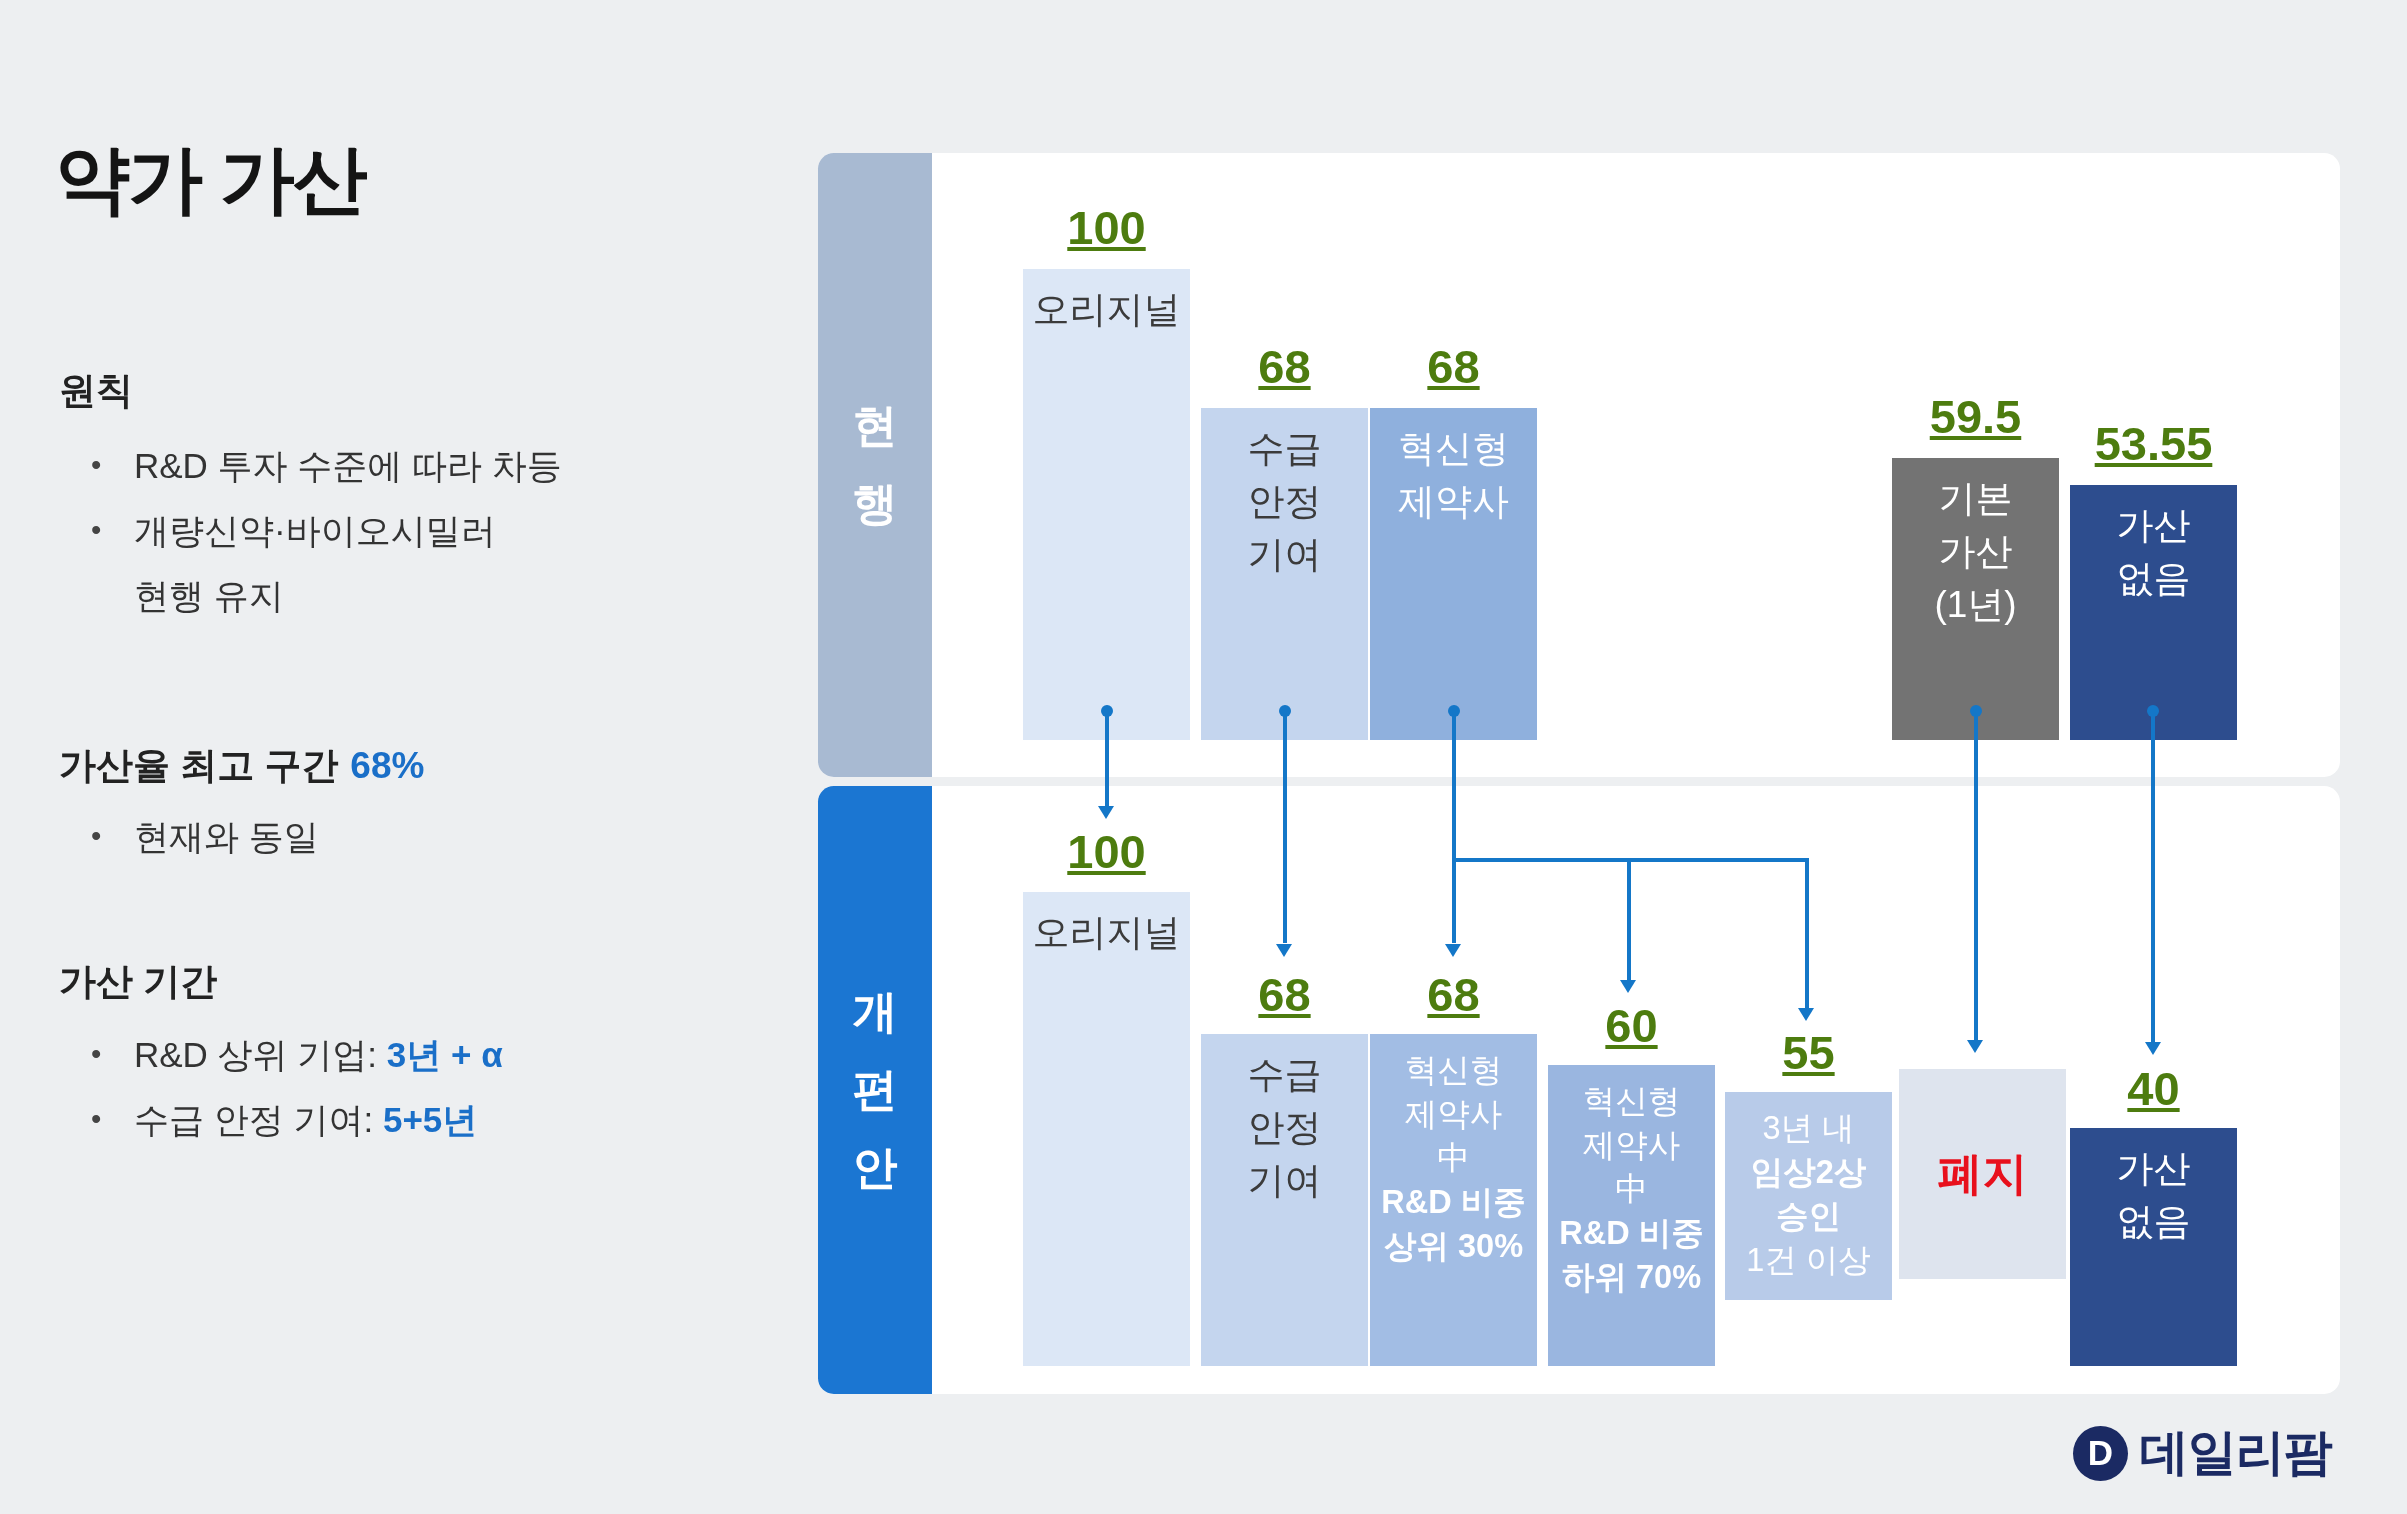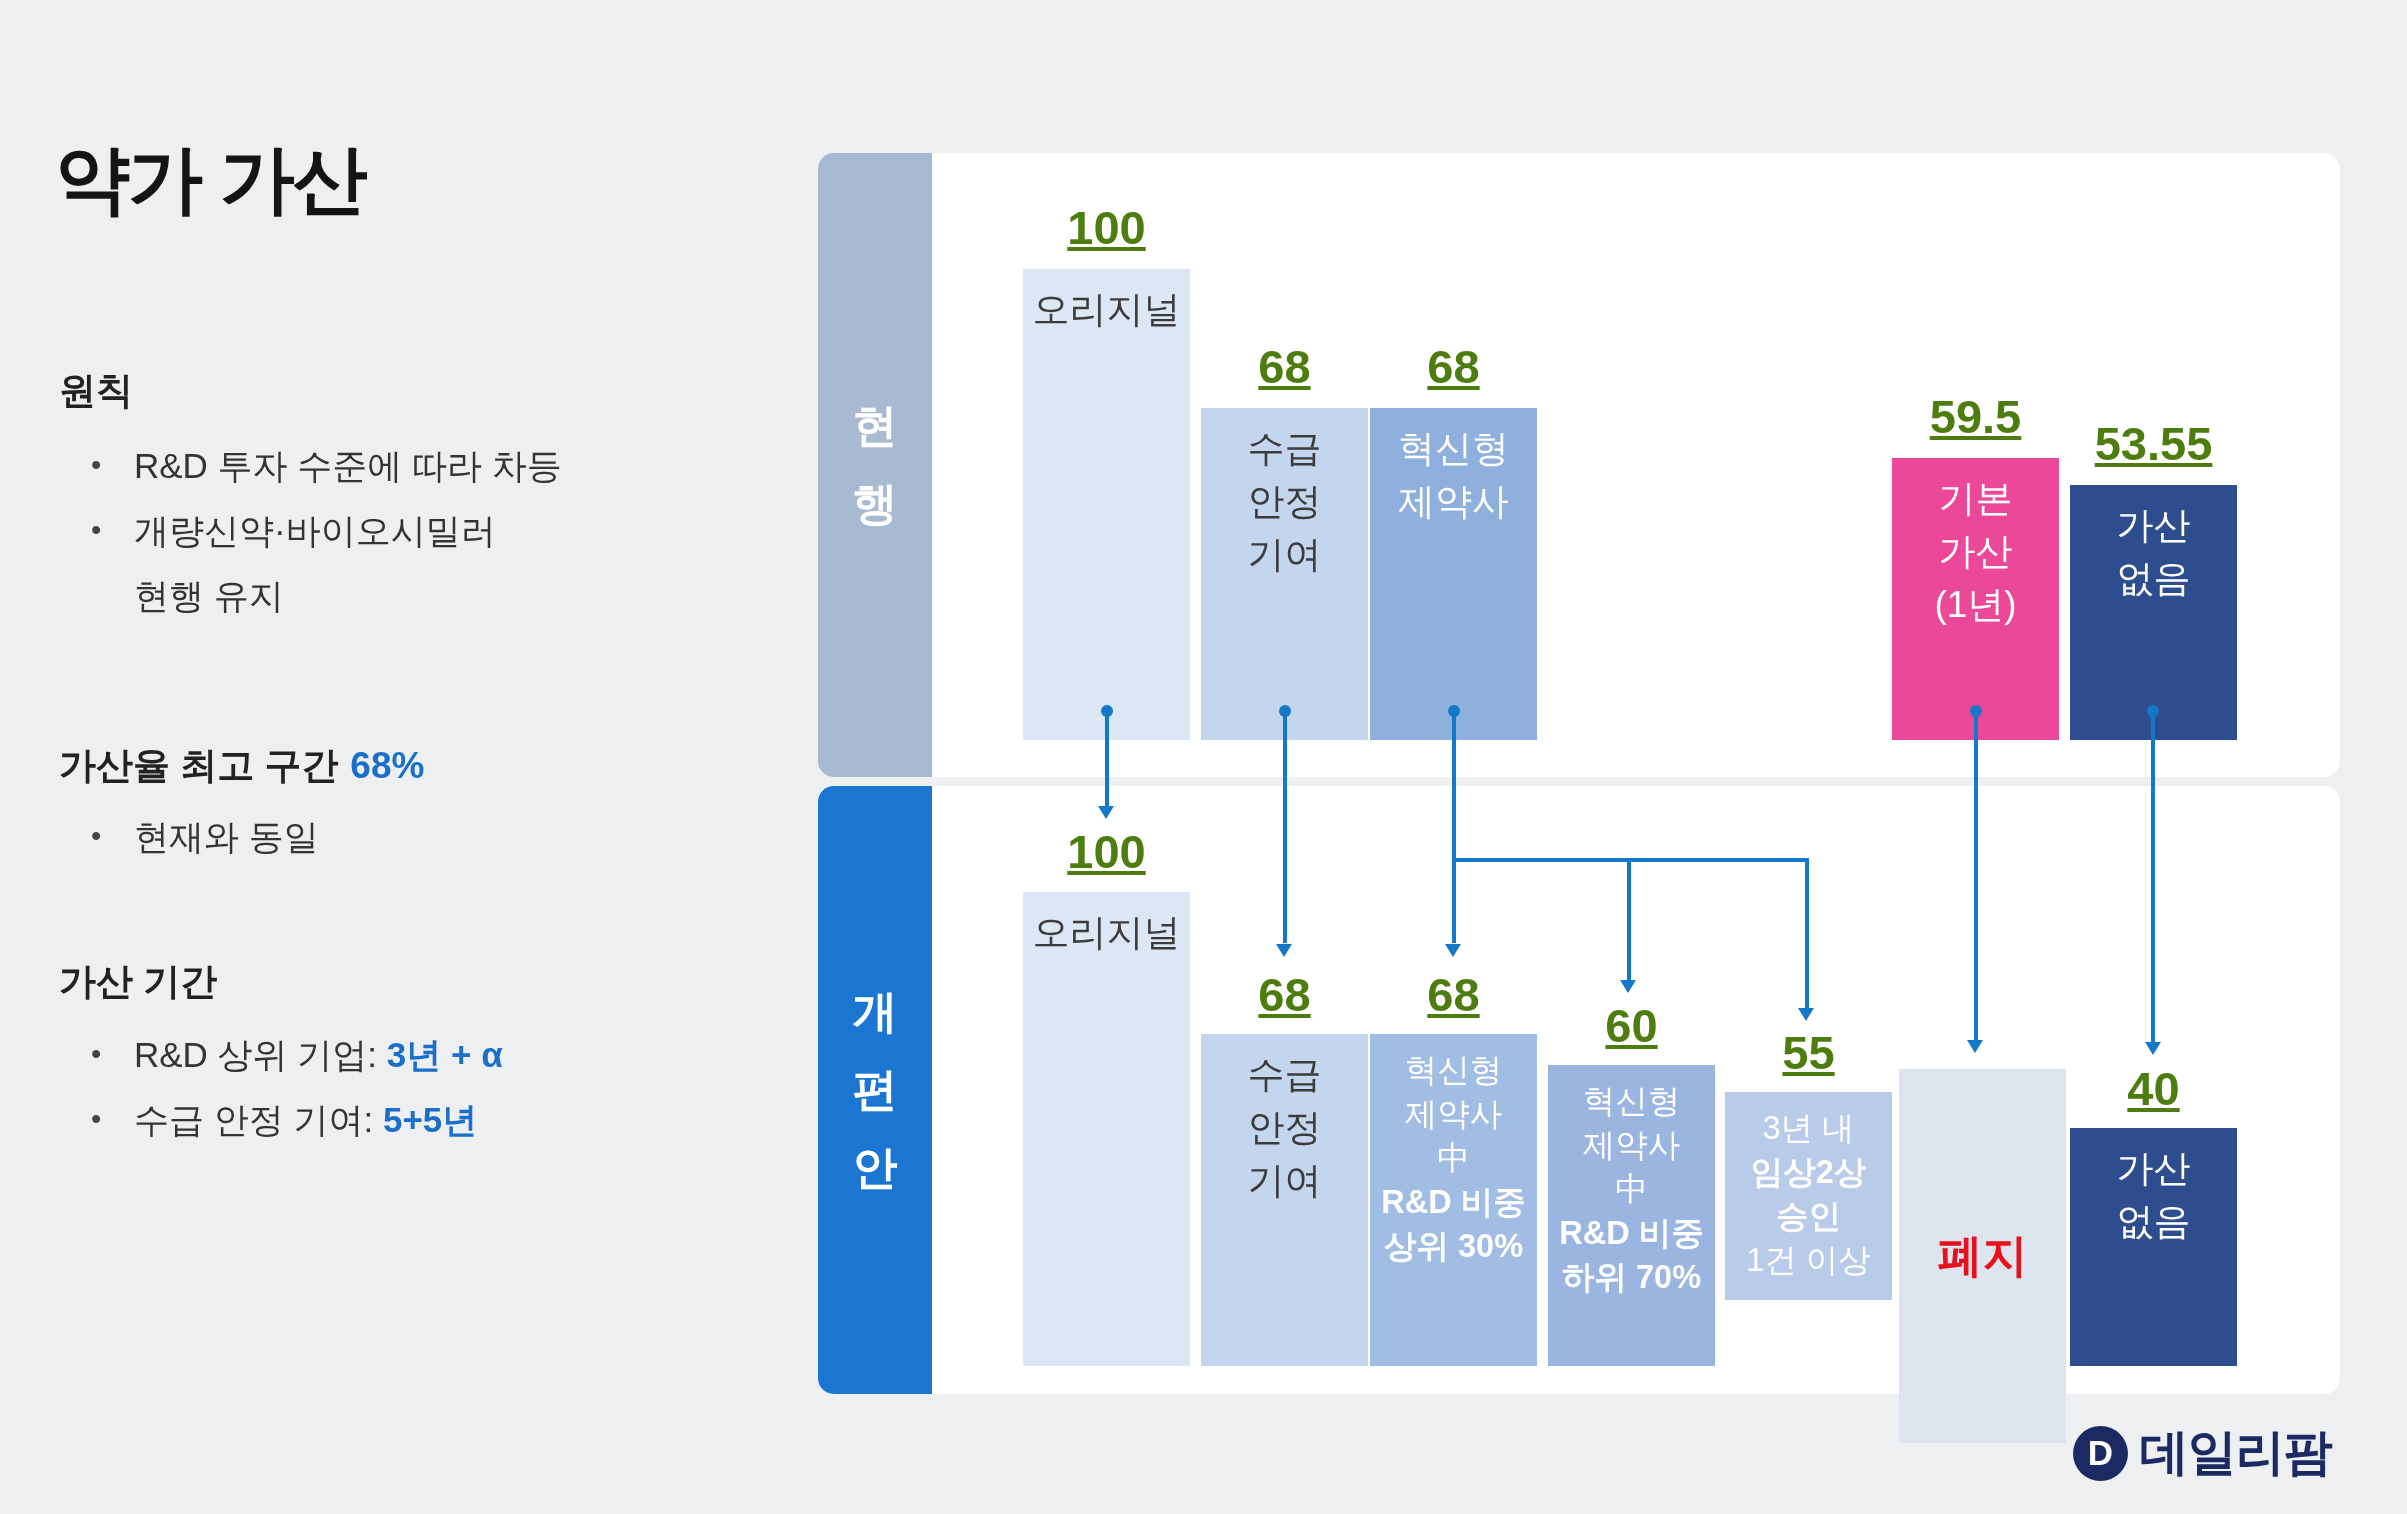--- a/index.html
+++ b/index.html
@@ -120,21 +120,21 @@
 
   <div class="num" style="left:1370px;top:339px">68</div>
   <div class="bar lbl-light" style="left:1370px;top:408px;height:332px;background:#8fb0dd">
     <div class="lines lg">
       <div>혁신형</div>
       <div>제약사</div>
     </div>
   </div>
 
   <div class="num" style="left:1892px;top:389px">59.5</div>
-  <div class="bar lbl-light" style="left:1892px;top:458px;height:282px;background:#ec4899">
+  <div class="bar lbl-light" style="left:1892px;top:458px;height:282px;background:#737373">
     <div class="lines lg">
       <div>기본</div>
       <div>가산</div>
       <div>(1년)</div>
     </div>
   </div>
 
   <div class="num" style="left:2070px;top:416px">53.55</div>
   <div class="bar lbl-light" style="left:2070px;top:485px;height:255px;background:#2d4d8e">
     <div class="lines lg">
@@ -184,21 +184,21 @@
   <div class="num" style="left:1725px;top:1025px">55</div>
   <div class="bar lbl-light" style="left:1725px;top:1092px;height:208px;background:#b8cbe9">
     <div class="lines sm">
       <div>3년 내</div>
       <div class="bold-line">임상2상</div>
       <div class="bold-line">승인</div>
       <div>1건 이상</div>
     </div>
   </div>
 
-  <div class="bar" style="left:1899px;top:1069px;height:374px;background:#dee4ee">
+  <div class="bar" style="left:1899px;top:1069px;height:210px;background:#dee4ee">
     <div class="abolish">폐지</div>
   </div>
 
   <div class="num" style="left:2070px;top:1061px">40</div>
   <div class="bar lbl-light" style="left:2070px;top:1128px;height:238px;background:#2d4d8e">
     <div class="lines lg">
       <div>가산</div>
       <div>없음</div>
     </div>
   </div>

